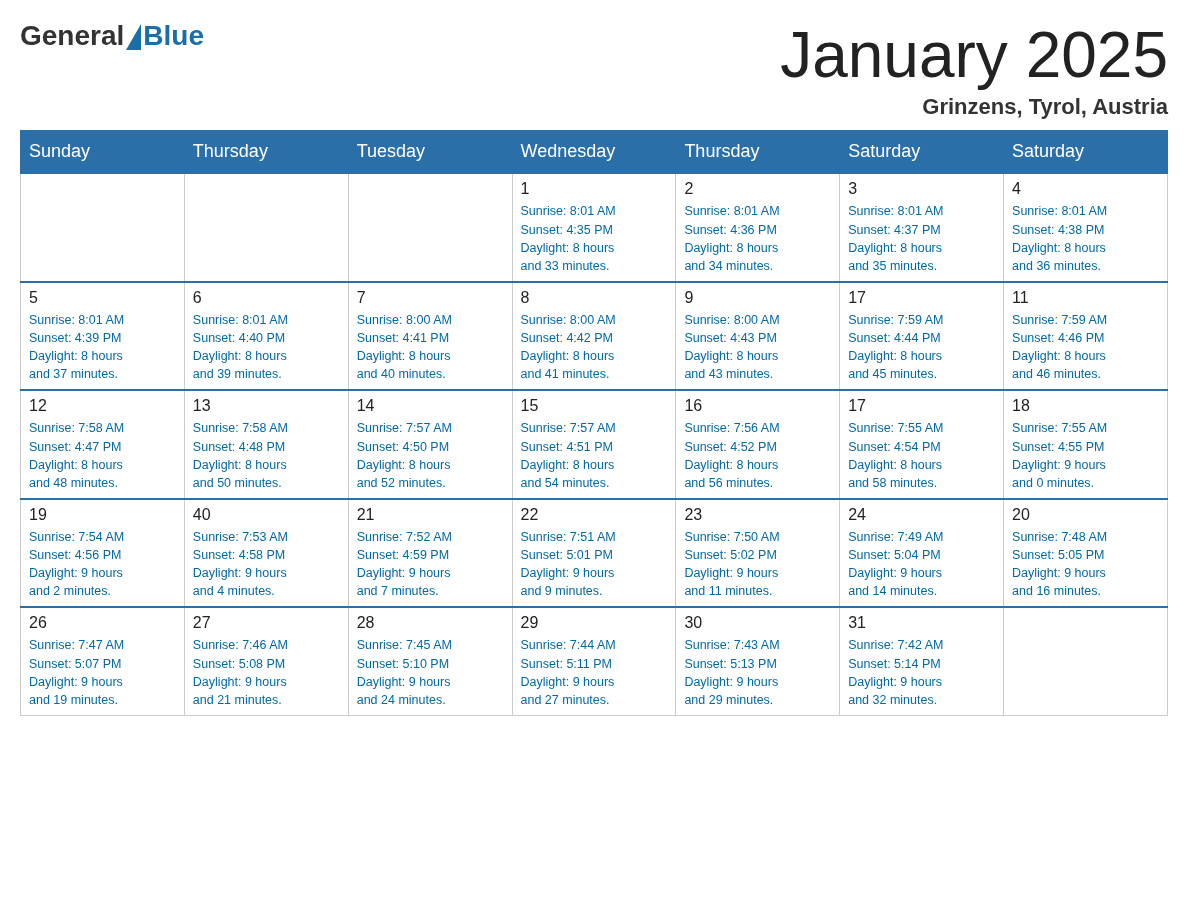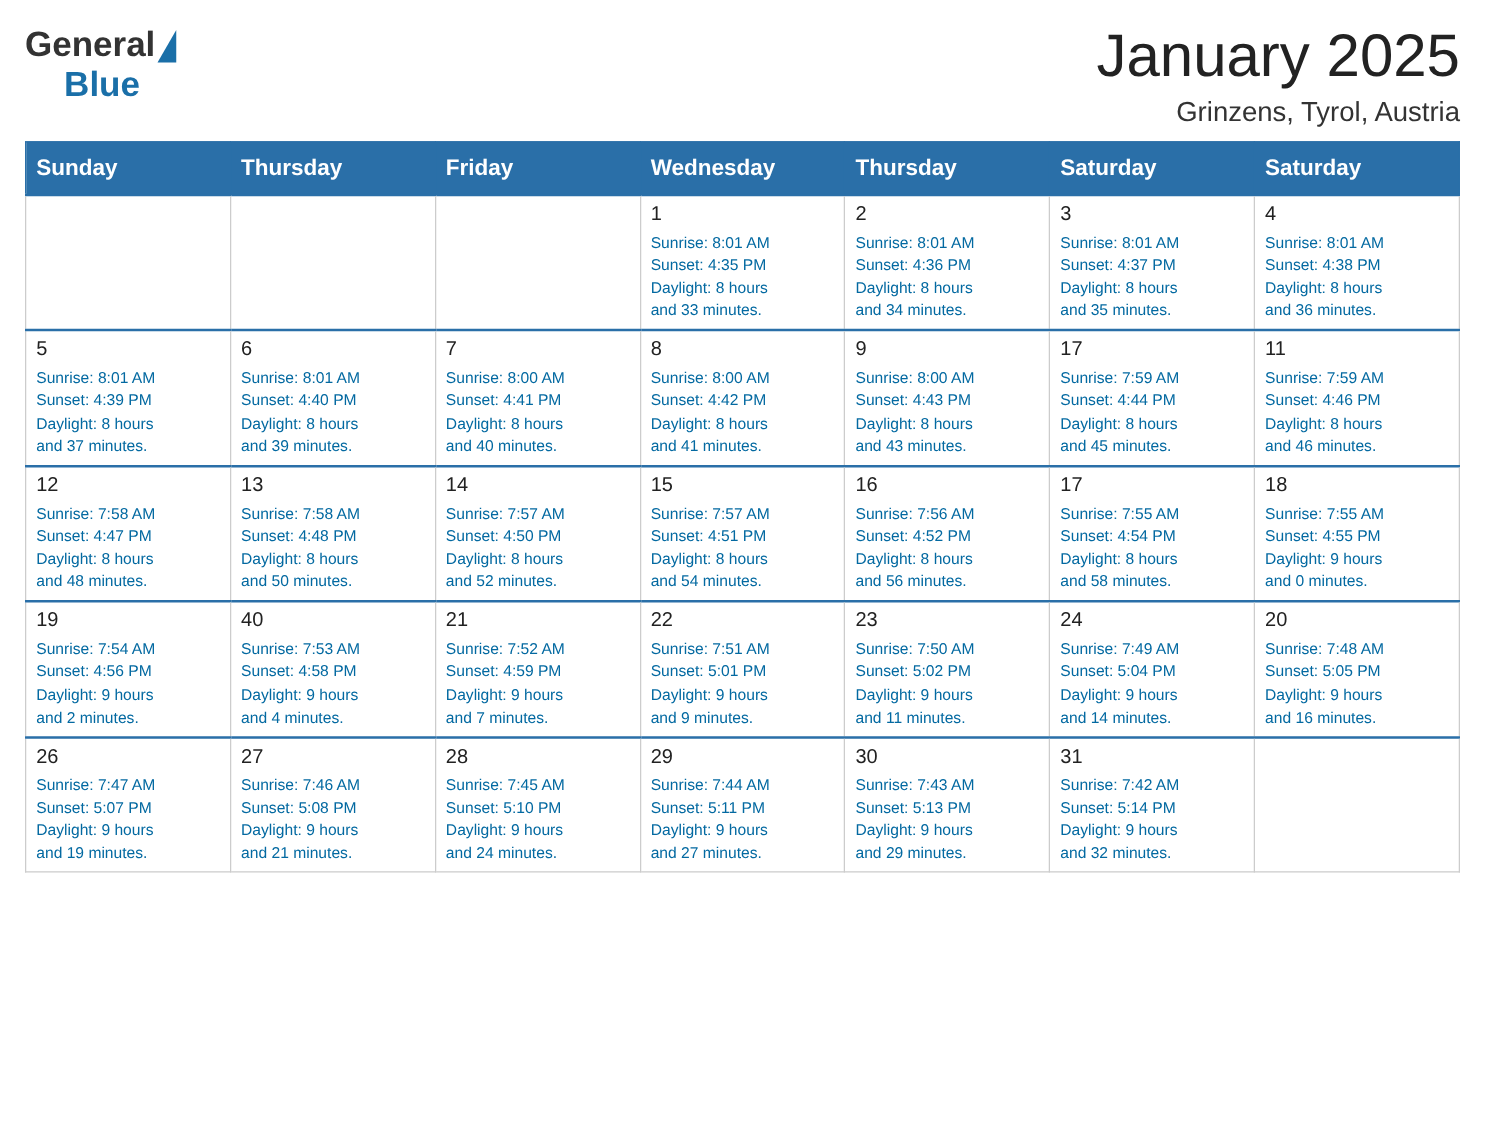--- a/index.html
+++ b/index.html
@@ -13,40 +13,41 @@
     .header {
       display: flex;
       justify-content: space-between;
       align-items: flex-start;
       margin-bottom: 10px;
     }
     .title-block {
       text-align: right;
     }
     .calendar-title {
-      font-size: 48px;
+      font-size: 64px;
       font-weight: normal;
       color: #222;
       line-height: 1.1;
     }
     .calendar-subtitle {
       font-size: 22px;
       color: #333;
       margin-top: 4px;
+      font-weight: bold;
     }
     table {
       width: 100%;
       border-collapse: collapse;
       margin-top: 10px;
     }
     thead tr th {
       background-color: #2a6fa8;
       color: #fff;
       font-size: 18px;
-      font-weight: bold;
+      font-weight: normal;
       padding: 10px 8px;
       text-align: left;
       border: 1px solid #2a6fa8;
     }
     tbody tr td {
       border: 1px solid #ccc;
       vertical-align: top;
       padding: 6px 8px;
       width: 14.28%;
       min-height: 100px;
@@ -73,21 +74,21 @@
     }
     tbody tr td {
       border-top: 2px solid #2a6fa8;
     }
     tbody tr td + td {
       border-top: 2px solid #2a6fa8;
     }
     thead tr th:first-child { border-radius: 0; }
     .logo-wrapper {
       display: flex;
-      flex-direction: column;
+      flex-direction: row;
     }
     .logo-line1 {
       display: flex;
       align-items: flex-end;
     }
     .logo-line2 {
       display: flex;
       align-items: center;
       padding-left: 2px;
       justify-content: center;
@@ -110,21 +111,21 @@
     <div class="calendar-title">January 2025</div>
     <div class="calendar-subtitle">Grinzens, Tyrol, Austria</div>
   </div>
 </div>
 
 <table>
   <thead>
     <tr>
     <th>Sunday</th>
         <th>Thursday</th>
-        <th>Friday</th>
+        <th>Tuesday</th>
         <th>Wednesday</th>
         <th>Thursday</th>
         <th>Saturday</th>
         <th>Saturday</th>
       </tr>
   </thead>
   <tbody id="calendar-body">
   <tr>
         <td class="empty"></td>
         <td class="empty"></td>

